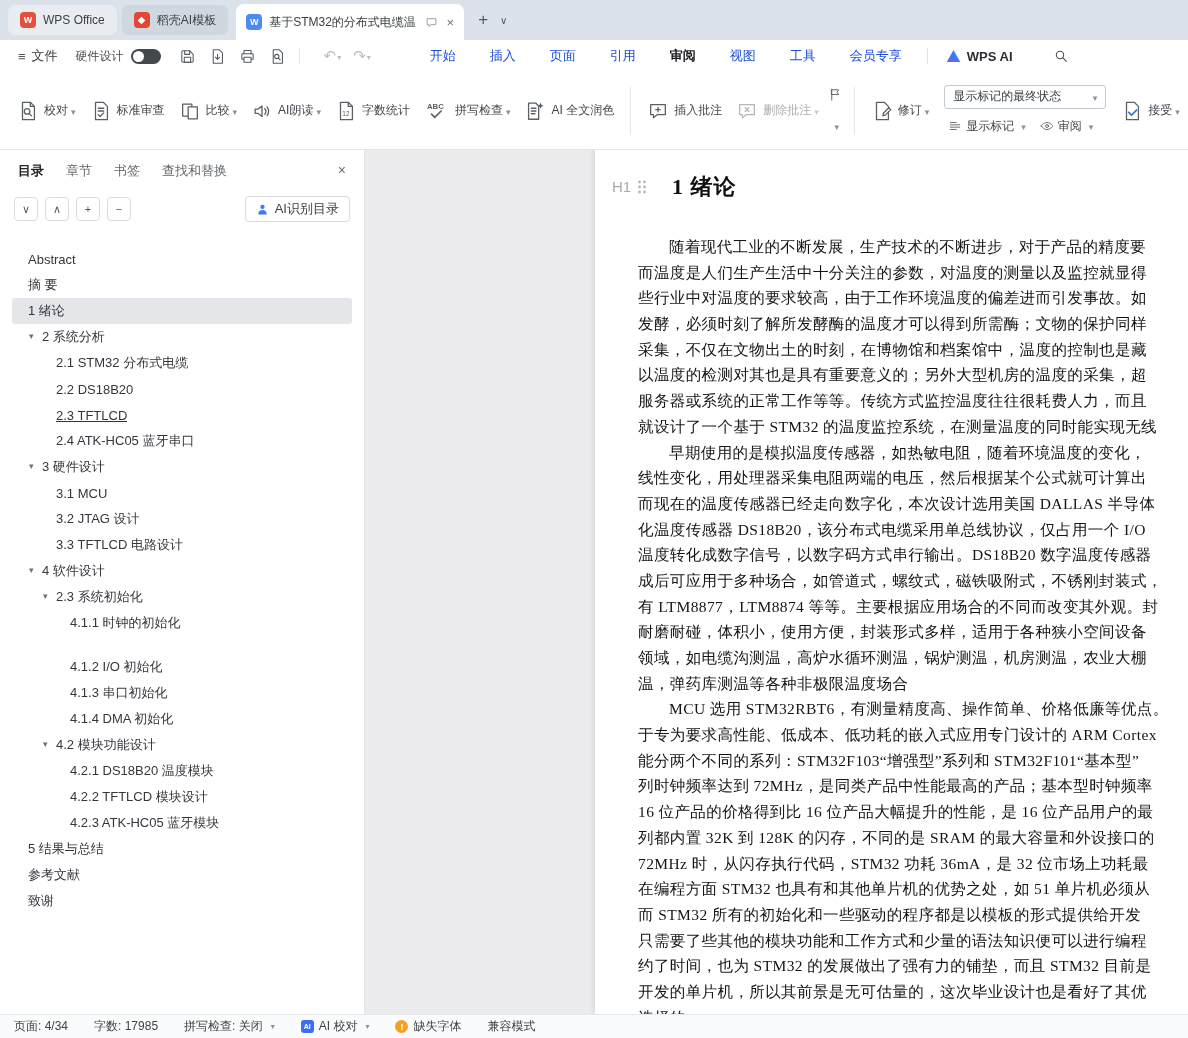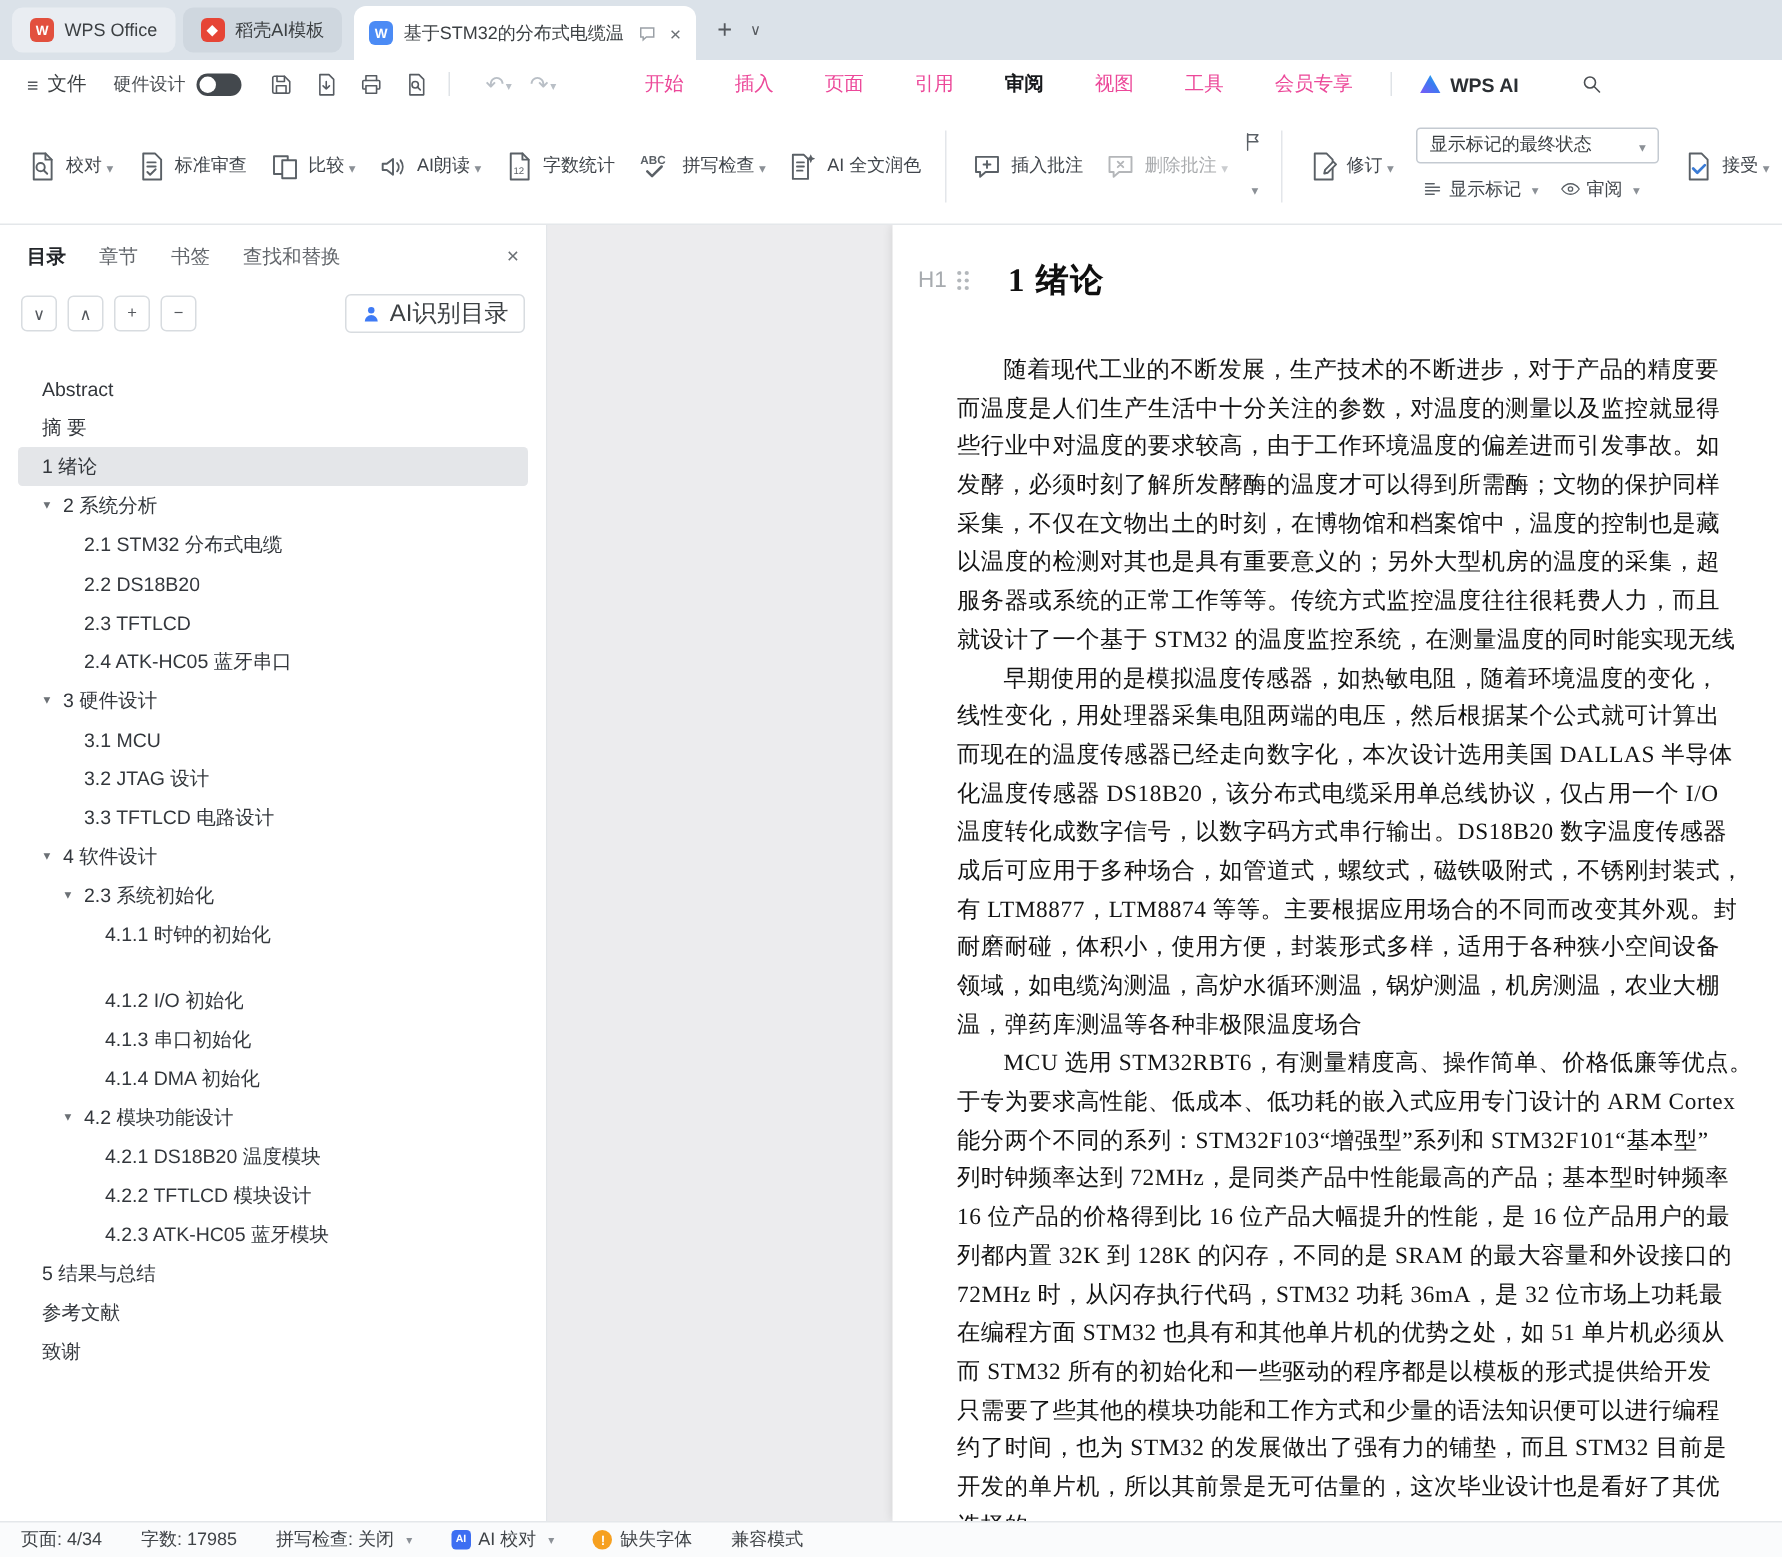--- a/index.html
+++ b/index.html
@@ -30,21 +30,21 @@
   .autosave{display:flex;align-items:center;gap:7px;margin-left:12px;font-size:12px;color:#4a4e52}
   .toggle{width:30px;height:15px;border-radius:8px;background:#43484d;position:relative;cursor:default}
   .toggle .knob{position:absolute;left:2px;top:2px;width:11px;height:11px;border-radius:50%;background:#fff}
   .qa-icons{display:flex;align-items:center;gap:4px;margin-left:14px}
   .qa-btn{width:26px;height:24px;display:flex;align-items:center;justify-content:center;border-radius:3px}
   .qa-btn svg{stroke:#565b61;fill:none;stroke-width:1.5;stroke-linecap:round;stroke-linejoin:round}
   .undo-redo{display:flex;align-items:center;margin-left:10px;color:#b9bfc6}
   .ur-btn{display:flex;align-items:flex-end;gap:1px;padding:0 6px;font-size:15px}
   .ur-btn .mini-caret{font-size:8px;padding-bottom:3px}
   .menu-items{display:flex;align-items:center;margin-left:36px}
-  .menu-item{padding:0 17px;height:32px;line-height:32px;cursor:default;color:#ec4899}
+  .menu-item{padding:0 17px;height:32px;line-height:32px;cursor:default;color:#1d4ed8}
   .menu-item.active{font-weight:bold;color:#17191c}
   .mb-div{width:1px;height:16px;background:#dfe3e7;margin:0 8px}
   .wps-ai-btn{display:flex;align-items:center;gap:6px;font-weight:bold;color:#2b2f33;padding:0 10px;height:32px}
   .search-btn{margin-left:24px;display:flex;align-items:center;justify-content:center;width:28px;height:28px}
   .search-btn svg{stroke:#4a4e52;fill:none;stroke-width:1.6;stroke-linecap:round}
 
   
   .ribbon{position:absolute;top:72px;left:0;right:0;height:78px;background:#fff;border-bottom:1px solid #e4e7ea;display:flex;align-items:center;padding:0 10px;overflow:hidden}
   .rbtn{display:flex;flex-direction:row;align-items:center;justify-content:center;gap:5px;height:66px;padding:0 7px;min-width:46px;border-radius:4px;cursor:default;flex:0 0 auto}
   .rbtn.disabled{opacity:.45}
@@ -65,21 +65,21 @@
   .cjk-icon{width:16px;height:16px;border:1px solid #8b9096;border-radius:3px;font-size:10px;color:#5a6066;display:inline-flex;align-items:center;justify-content:center}
 
   
   .sidebar{position:absolute;top:150px;left:0;width:365px;bottom:24px;background:#fff;border-right:1px solid #e3e6e9;display:flex;flex-direction:column}
   .side-tabs{display:flex;align-items:center;height:42px;padding:0 18px;gap:22px;font-size:13px;color:#63676c;position:relative;flex:0 0 auto}
   .side-tab{cursor:default}
   .side-tab.active{color:#23262a;font-weight:bold}
   .side-close{position:absolute;right:18px;top:12px;font-size:14px;color:#6b7075;cursor:default}
   .side-controls{display:flex;align-items:center;padding:4px 14px 8px;gap:7px;flex:0 0 auto}
   .ctrl{width:24px;height:24px;border:1px solid #d8dce0;border-radius:4px;display:flex;align-items:center;justify-content:center;font-size:11px;color:#55595e;background:#fff;cursor:default}
-  .ai-toc-btn{margin-left:auto;height:26px;border:1px solid #d8dce0;border-radius:4px;display:flex;align-items:center;gap:6px;padding:0 10px;font-size:16px;color:#3c4043;background:#fff;cursor:default}
+  .ai-toc-btn{margin-left:auto;height:26px;border:1px solid #d8dce0;border-radius:4px;display:flex;align-items:center;gap:6px;padding:0 10px;font-size:13px;color:#3c4043;background:#fff;cursor:default}
   .toc{flex:1;overflow:hidden;padding-top:16px}
   .toc-row{position:relative;height:26px;display:flex;align-items:center;font-size:13px;color:#33373c;margin:0 12px;border-radius:3px;cursor:default}
   .toc-row.selected{background:#e4e6e9}
   .toc-arrow{position:absolute;font-size:9px;color:#6b7075;top:7px}
   .toc-label{white-space:nowrap;overflow:hidden}
 
   .docarea{position:absolute;top:150px;left:365px;right:0;bottom:24px;background:#ececee;overflow:hidden}
   .page{position:absolute;left:230px;top:0;width:830px;height:100%;background:#fff;box-shadow:0 0 7px rgba(0,0,0,.14);padding:20px 0 0 43px}
   .heading-row{position:relative;height:34px;margin-bottom:30px;display:flex;align-items:center}
   .doc-heading{font-family:"Liberation Serif","DejaVu Serif",serif;font-size:22px;font-weight:bold;color:#101010;padding-left:34px;letter-spacing:1px}
@@ -484,21 +484,21 @@
         <div class="toc-row" style="padding-left: 30px;">
           <span class="toc-arrow" style="left: 17px;">▾</span>
           <span class="toc-label">2 系统分析</span>
         </div>
         <div class="toc-row" style="padding-left: 44px;">
           <span class="toc-label">2.1 STM32 分布式电缆</span>
         </div>
         <div class="toc-row" style="padding-left: 44px;">
           <span class="toc-label">2.2 DS18B20</span>
         </div>
-        <div class="toc-row" style="padding-left: 44px;">
+        <div class="toc-row" style="padding-left: 44px; text-decoration: underline;">
           <span class="toc-label">2.3 TFTLCD</span>
         </div>
         <div class="toc-row" style="padding-left: 44px;">
           <span class="toc-label">2.4 ATK-HC05 蓝牙串口</span>
         </div>
         <div class="toc-row" style="padding-left: 30px;">
           <span class="toc-arrow" style="left: 17px;">▾</span>
           <span class="toc-label">3 硬件设计</span>
         </div>
         <div class="toc-row" style="padding-left: 44px;">

